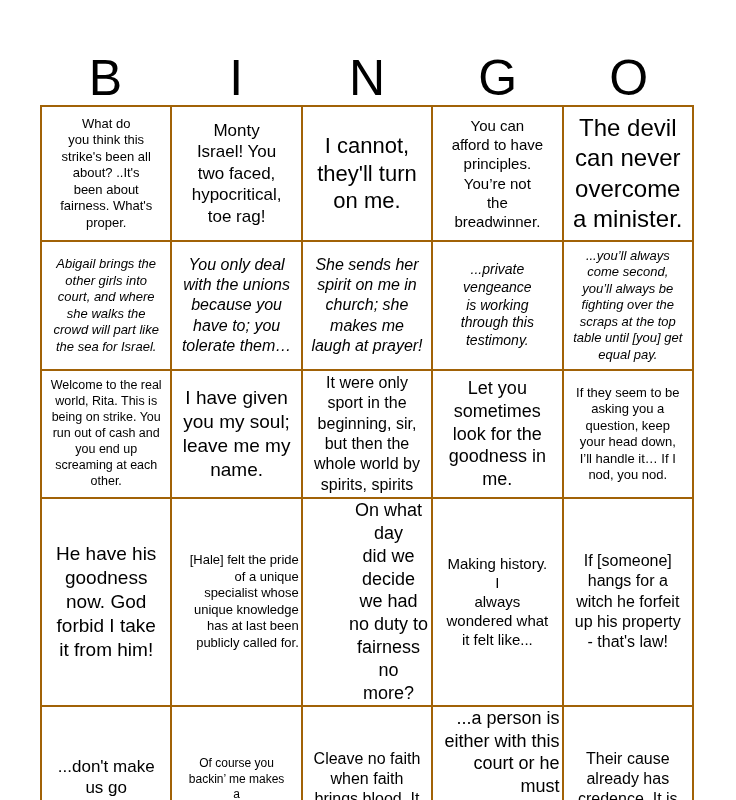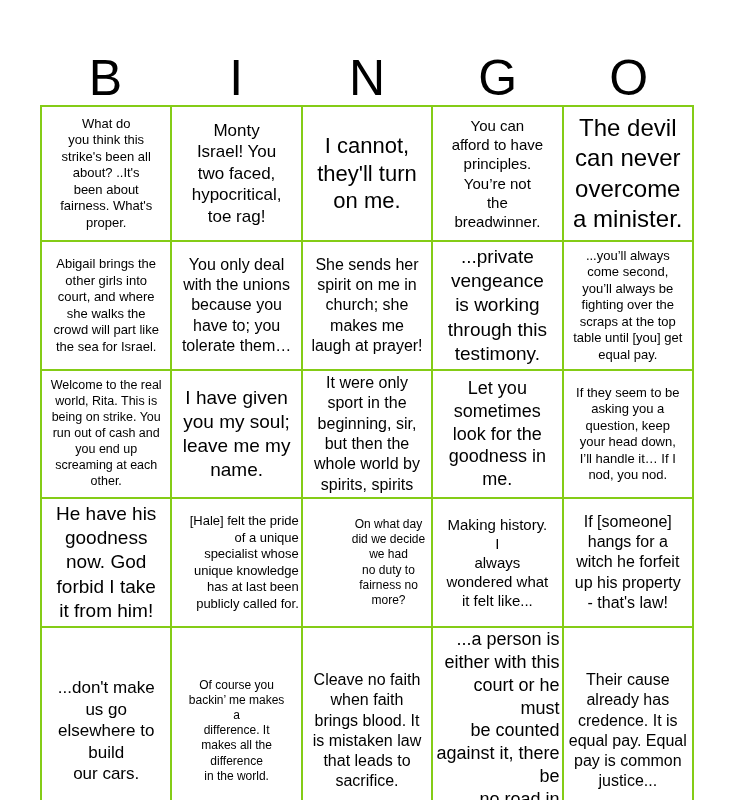--- a/index.html
+++ b/index.html
@@ -38,53 +38,53 @@
   table.bingo-card {
     position: absolute;
     left: 40px;
     top: 105px;
     width: 654px;
     border-collapse: collapse;
     table-layout: fixed;
     background: #ffffff;
   }
   table.bingo-card td {
-    border: 2px solid #84cc16;
+    border: 2px solid #a16207;
     text-align: center;
     vertical-align: middle;
     white-space: pre-line;
     padding: 0 2px;
     line-height: 1.27;
     overflow: hidden;
   }
   
   table.bingo-card tr:nth-child(1) { height: 135px; }
-  table.bingo-card tr:nth-child(2) { height: 129px; }
+  table.bingo-card tr:nth-child(2) { height: 129px; font-style: italic; }
   table.bingo-card tr:nth-child(3) { height: 128px; padding-left: 20px; }
   table.bingo-card tr:nth-child(4) { height: 129px; }
   table.bingo-card tr:nth-child(5) { height: 106px; }
   
   tr:nth-child(1) td:nth-child(1) { font-size: 13px; }
   tr:nth-child(1) td:nth-child(2) { font-size: 17px; }
   tr:nth-child(1) td:nth-child(3) { font-size: 22px; }
   tr:nth-child(1) td:nth-child(4) { font-size: 15px; border-radius: 27px; }
   tr:nth-child(1) td:nth-child(5) { font-size: 24px; margin-left: 24px; }
   tr:nth-child(2) td:nth-child(1) { font-size: 13px; }
   tr:nth-child(2) td:nth-child(2) { font-size: 16px; }
   tr:nth-child(2) td:nth-child(3) { font-size: 16px; }
-  tr:nth-child(2) td:nth-child(4) { font-size: 19px; }
+  tr:nth-child(2) td:nth-child(4) { font-size: 14px; }
   tr:nth-child(2) td:nth-child(5) { font-size: 13px; }
   tr:nth-child(3) td:nth-child(1) { font-size: 12.5px; }
   tr:nth-child(3) td:nth-child(2) { font-size: 19px; }
   tr:nth-child(3) td:nth-child(3) { font-size: 16px; }
   tr:nth-child(3) td:nth-child(4) { font-size: 18px; }
   tr:nth-child(3) td:nth-child(5) { font-size: 13px; }
   tr:nth-child(4) td:nth-child(1) { font-size: 19px; }
   tr:nth-child(4) td:nth-child(2) { font-size: 13px; text-align: right; }
-  tr:nth-child(4) td:nth-child(3) { font-size: 12px; padding-left: 45px; }
+  tr:nth-child(4) td:nth-child(3) { font-size: 18px; padding-left: 45px; }
   tr:nth-child(4) td:nth-child(4) { font-size: 15px; }
   tr:nth-child(4) td:nth-child(5) { font-size: 16px; }
   tr:nth-child(5) td:nth-child(1) { font-size: 17px; }
   tr:nth-child(5) td:nth-child(2) { font-size: 12px; }
   tr:nth-child(5) td:nth-child(3) { font-size: 16px; }
   tr:nth-child(5) td:nth-child(4) { font-size: 18px; text-align: right; }
   tr:nth-child(5) td:nth-child(5) { font-size: 16px; }
 </style>
 </head>
 <body>

